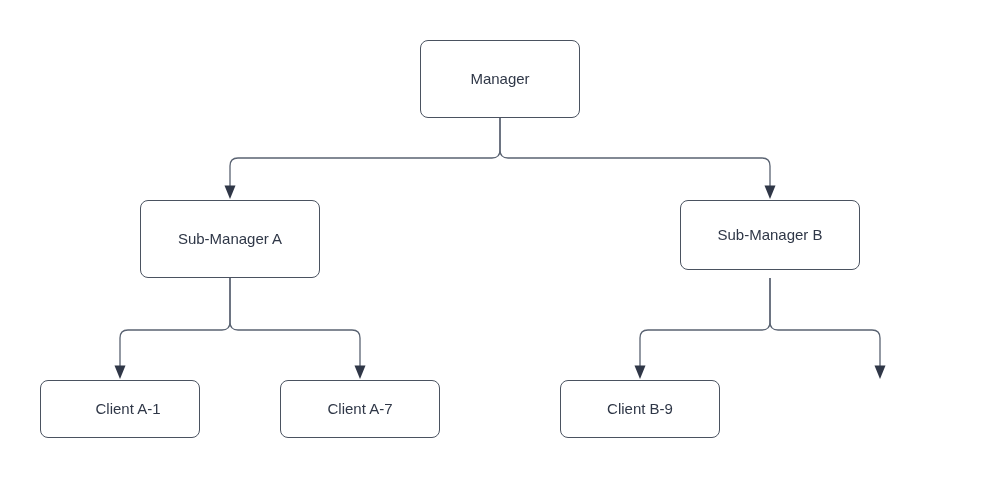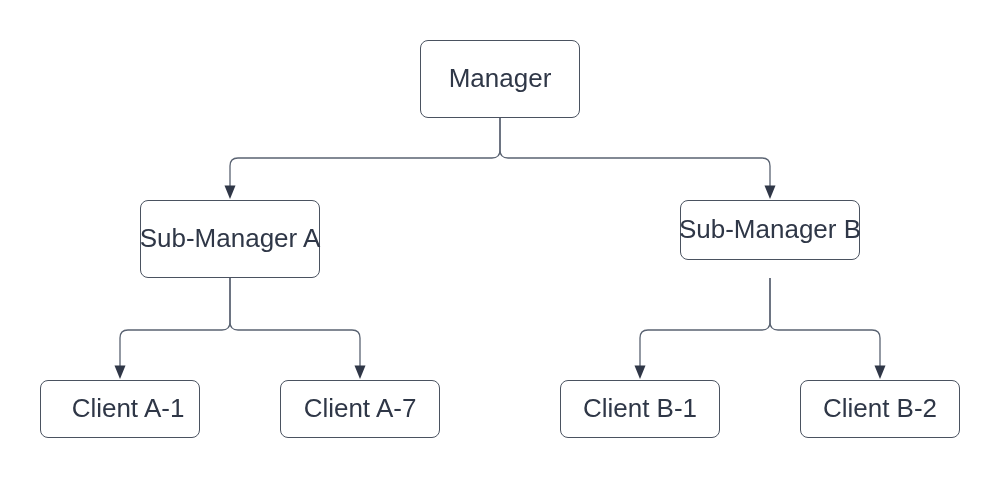--- a/index.html
+++ b/index.html
@@ -36,21 +36,21 @@
     box-sizing: border-box;
     background: var(--node-fill, #ffffff);
     border: 1.3px solid var(--node-border, #4a5260);
     border-radius: 8px;
     display: flex;
     align-items: center;
     justify-content: center;
   }
   .node-label {
     color: var(--node-text, #2f3747);
-    font-size: 26px;
+    font-size: 15px;
     line-height: 1.2;
     white-space: nowrap;
   }
 </style>
 </head>
 <body>
 
 <div class="canvas">
 
   <svg class="edges-layer" viewBox="0 0 1000 480" xmlns="http://www.w3.org/2000/svg">
@@ -75,33 +75,30 @@
   </svg>
 
   <div class="node" style="left:420px; top:40px; width:160px; height:78px;">
     <span class="node-label">Manager</span>
   </div>
 
   <div class="node" style="left:140px; top:200px; width:180px; height:78px;justify-content:center;">
     <span class="node-label">Sub-Manager A</span>
   </div>
 
-  <div class="node" style="left:680px; top:200px; width:180px; height:60px;">
+  <div class="node" style="left:680px; top:200px; width:180px; height:70px;">
     <span class="node-label">Sub-Manager B</span>
   </div>
 
   <div class="node" style="left:40px; top:380px; width:160px; height:58px;padding-left:16px;">
     <span class="node-label">Client A-1</span>
   </div>
 
   <div class="node" style="left:280px; top:380px; width:160px; height:58px;">
     <span class="node-label">Client A-7</span>
   </div>
 
   <div class="node" style="left:560px; top:380px; width:160px; height:58px;">
-    <span class="node-label">Client B-1</span>
+    <span class="node-label">Client B-9</span>
   </div>
 
-  <div class="node" style="left:800px; top:380px; width:160px; height:58px;">
-    <span class="node-label">Client B-2</span>
-  </div>
 
 </div>
 
 </body></html>

